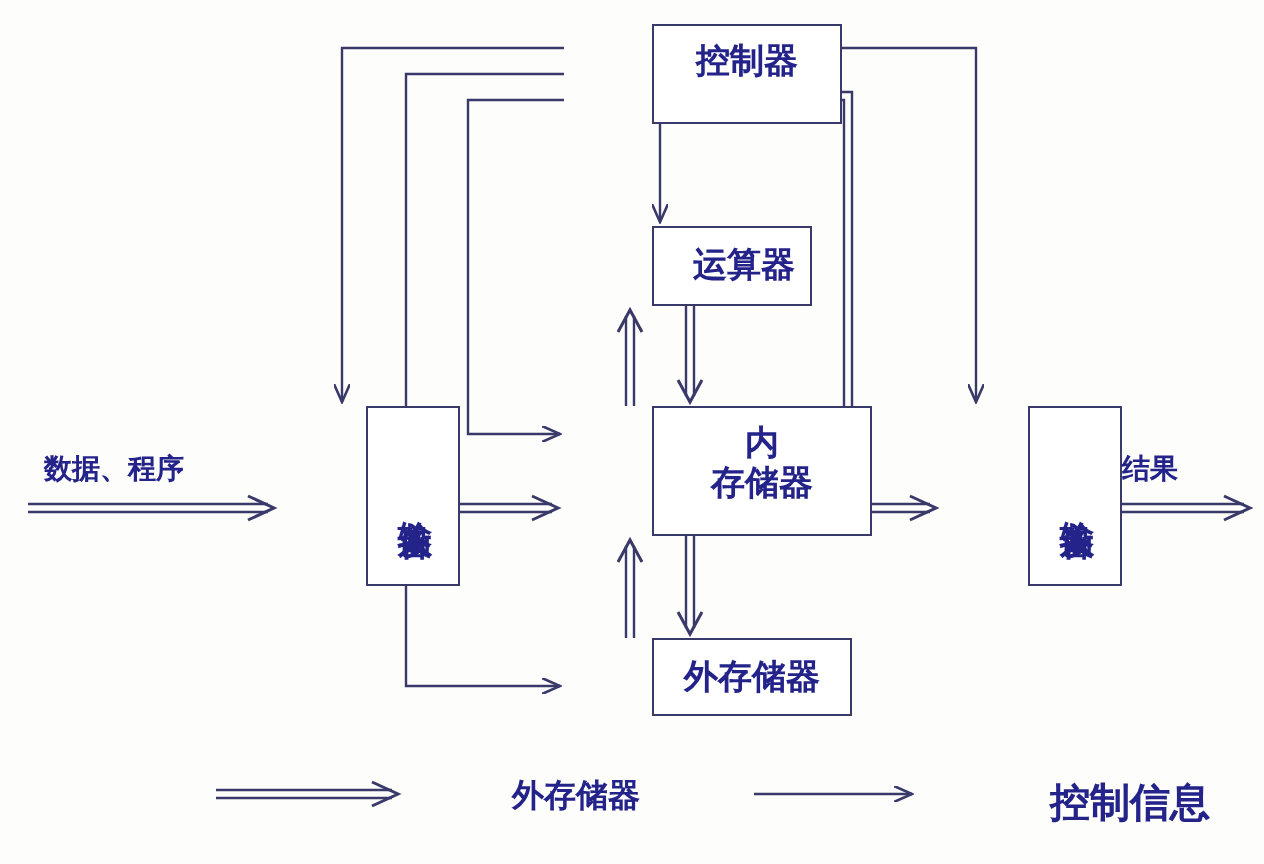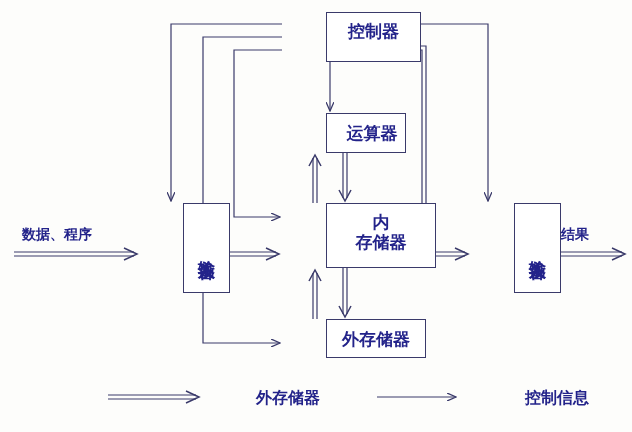--- a/index.html
+++ b/index.html
@@ -107,13 +107,13 @@
 </div>
 
 <div class="box" style="left:470px;top:203px;width:47px;height:90px;">
   <span class="vlbl">输入设备</span>
 </div>
 
 <span class="txt" style="left:22px;top:226px;">数据、程序</span>
 <span class="txt" style="left:545px;top:226px;margin-left:16px;">结果</span>
 
 <span class="txt" style="left:256px;top:388px;font-size:16px;">外存储器</span>
-<span class="txt" style="left:525px;top:388px;font-size:16px;">控制信息</span>
+<span class="txt" style="left:525px;top:388px;font-size:20px;">控制信息</span>
 
 </body></html>

